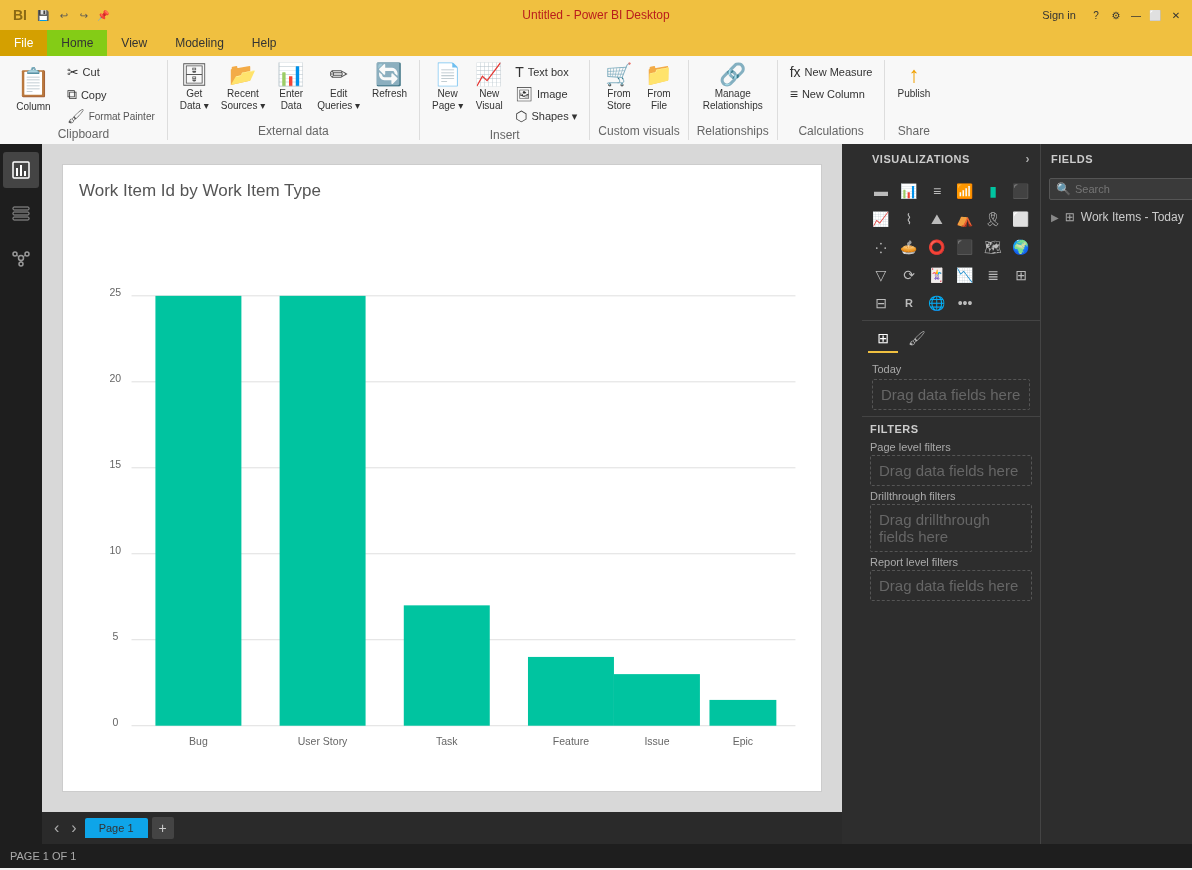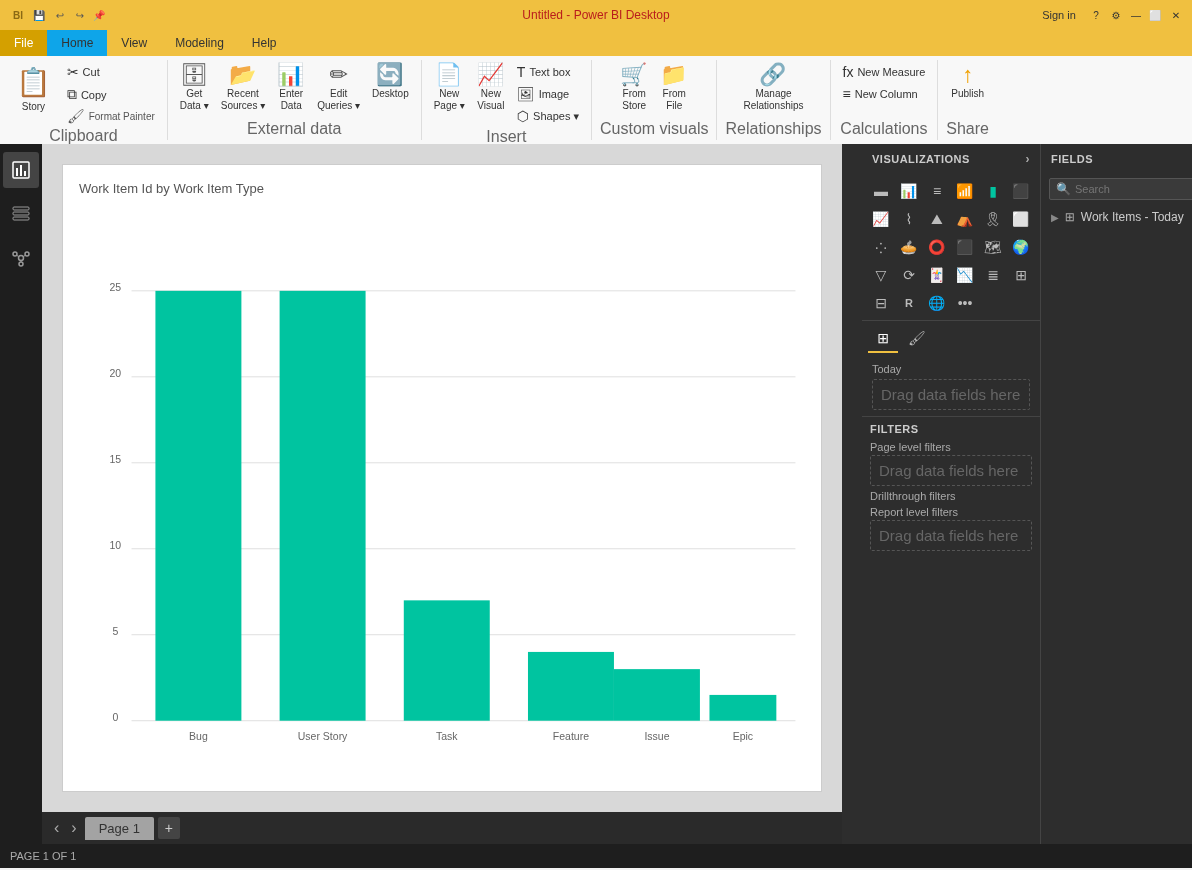--- a/index.html
+++ b/index.html
@@ -74,21 +74,21 @@
       cursor: pointer;
       display: flex;
       align-items: center;
     }
     .ribbon-tab.file {
       background: #d4a000;
       color: white;
       padding: 4px 14px;
     }
     .ribbon-tab.active {
-      background: #0ea5e9;
+      background: #84cc16;
       color: #333;
     }
     .ribbon-content {
       display: flex;
       align-items: stretch;
       height: 88px;
       padding: 4px 0;
       background: #f8f8f8;
     }
     .ribbon-group {
@@ -99,21 +99,21 @@
       padding: 2px 8px;
       position: relative;
     }
     .ribbon-group-items {
       display: flex;
       align-items: flex-start;
       gap: 4px;
       flex: 1;
     }
     .ribbon-group-label {
-      font-size: 16px;
+      font-size: 12px;
       color: #666;
       margin-top: auto;
       padding-top: 2px;
       text-align: center;
     }
     .ribbon-btn {
       display: flex;
       flex-direction: column;
       align-items: center;
       cursor: pointer;
@@ -215,21 +215,21 @@
       flex-direction: column;
     }
     .chart-card {
       background: white;
       border: 1px solid #ccc;
       flex: 1;
       padding: 16px;
       position: relative;
     }
     .chart-title {
-      font-size: 13px;
+      font-size: 17px;
       color: #555;
       margin-bottom: 8px;
     }
     .chart-container {
       width: 100%;
       height: 100%;
       position: relative;
     }
 
     
@@ -387,24 +387,24 @@
       padding: 0 8px;
       gap: 4px;
     }
     .page-nav-btn {
       color: #aaa;
       font-size: 16px;
       cursor: pointer;
       padding: 2px 4px;
     }
     .page-tab {
-      background: #a3a3a3;
+      background: #0ea5e9;
       color: #333;
       padding: 4px 14px;
-      font-size: 13px;
+      font-size: 11px;
       cursor: pointer;
       border-radius: 2px 2px 0 0;
     }
     .add-page-btn {
       background: #444;
       color: #ccc;
       width: 22px;
       height: 22px;
       display: flex;
       align-items: center;
@@ -418,21 +418,21 @@
     svg.bar-chart {
       width: 100%;
       height: 100%;
     }
   </style>
 </head>
 <body>
 
 <div class="title-bar">
   <div class="toolbar-icons">
-    <span class="logo" style="font-size:10px;background:#f0c040;padding:2px 5px;font-weight:bold;color:#8B6914;">BI</span>
+    <span class="logo" style="font-size:14px;background:#f0c040;padding:2px 5px;font-weight:bold;color:#8B6914;">BI</span>
     <span class="toolbar-icon">💾</span>
     <span class="toolbar-icon">↩</span>
     <span class="toolbar-icon">↪</span>
     <span class="toolbar-icon">📌</span>
   </div>
   <div class="title-text">Untitled - Power BI Desktop</div>
   <div class="win-controls">
     <div class="win-btn" style="min-width:50px;font-size:11px;color:#333;">Sign in</div>
     <div class="win-btn">?</div>
     <div class="win-btn">⚙</div>
@@ -449,21 +449,21 @@
   <div class="ribbon-tab">Modeling</div>
   <div class="ribbon-tab">Help</div>
 </div>
 
 <div class="ribbon-content">
 
   <div class="ribbon-group">
     <div class="ribbon-group-items">
       <div class="paste-btn">
         <span class="btn-icon">📋</span>
-        <span class="btn-label">Story</span>
+        <span class="btn-label">Column</span>
       </div>
       <div class="ribbon-col">
         <div class="ribbon-btn-small">
           <span class="s-icon">✂</span>
           <span>Cut</span>
         </div>
         <div class="ribbon-btn-small">
           <span class="s-icon">⧉</span>
           <span>Copy</span>
         </div>
@@ -489,21 +489,21 @@
       <div class="ribbon-btn">
         <span class="btn-icon">📊</span>
         <span class="btn-label">Enter<br>Data</span>
       </div>
       <div class="ribbon-btn">
         <span class="btn-icon">✏</span>
         <span class="btn-label">Edit<br>Queries ▾</span>
       </div>
       <div class="ribbon-btn">
         <span class="btn-icon">🔄</span>
-        <span class="btn-label">Desktop</span>
+        <span class="btn-label">Refresh</span>
       </div>
     </div>
     <div class="ribbon-group-label">External data</div>
   </div>
 
   <div class="ribbon-group">
     <div class="ribbon-group-items">
       <div class="ribbon-btn">
         <span class="btn-icon">📄</span>
         <span class="btn-label">New<br>Page ▾</span>
@@ -722,20 +722,21 @@
       <div class="filters-section">
         <div class="filters-header">FILTERS</div>
 
         <div class="filter-item">
           <div class="filter-label">Page level filters</div>
           <div class="drag-zone">Drag data fields here</div>
         </div>
 
         <div class="filter-item">
           <div class="filter-label">Drillthrough filters</div>
+          <div class="drag-zone">Drag drillthrough fields here</div>
         </div>
 
         <div class="filter-item">
           <div class="filter-label">Report level filters</div>
           <div class="drag-zone">Drag data fields here</div>
         </div>
       </div>
     </div>
 
     <div class="fields-panel">

